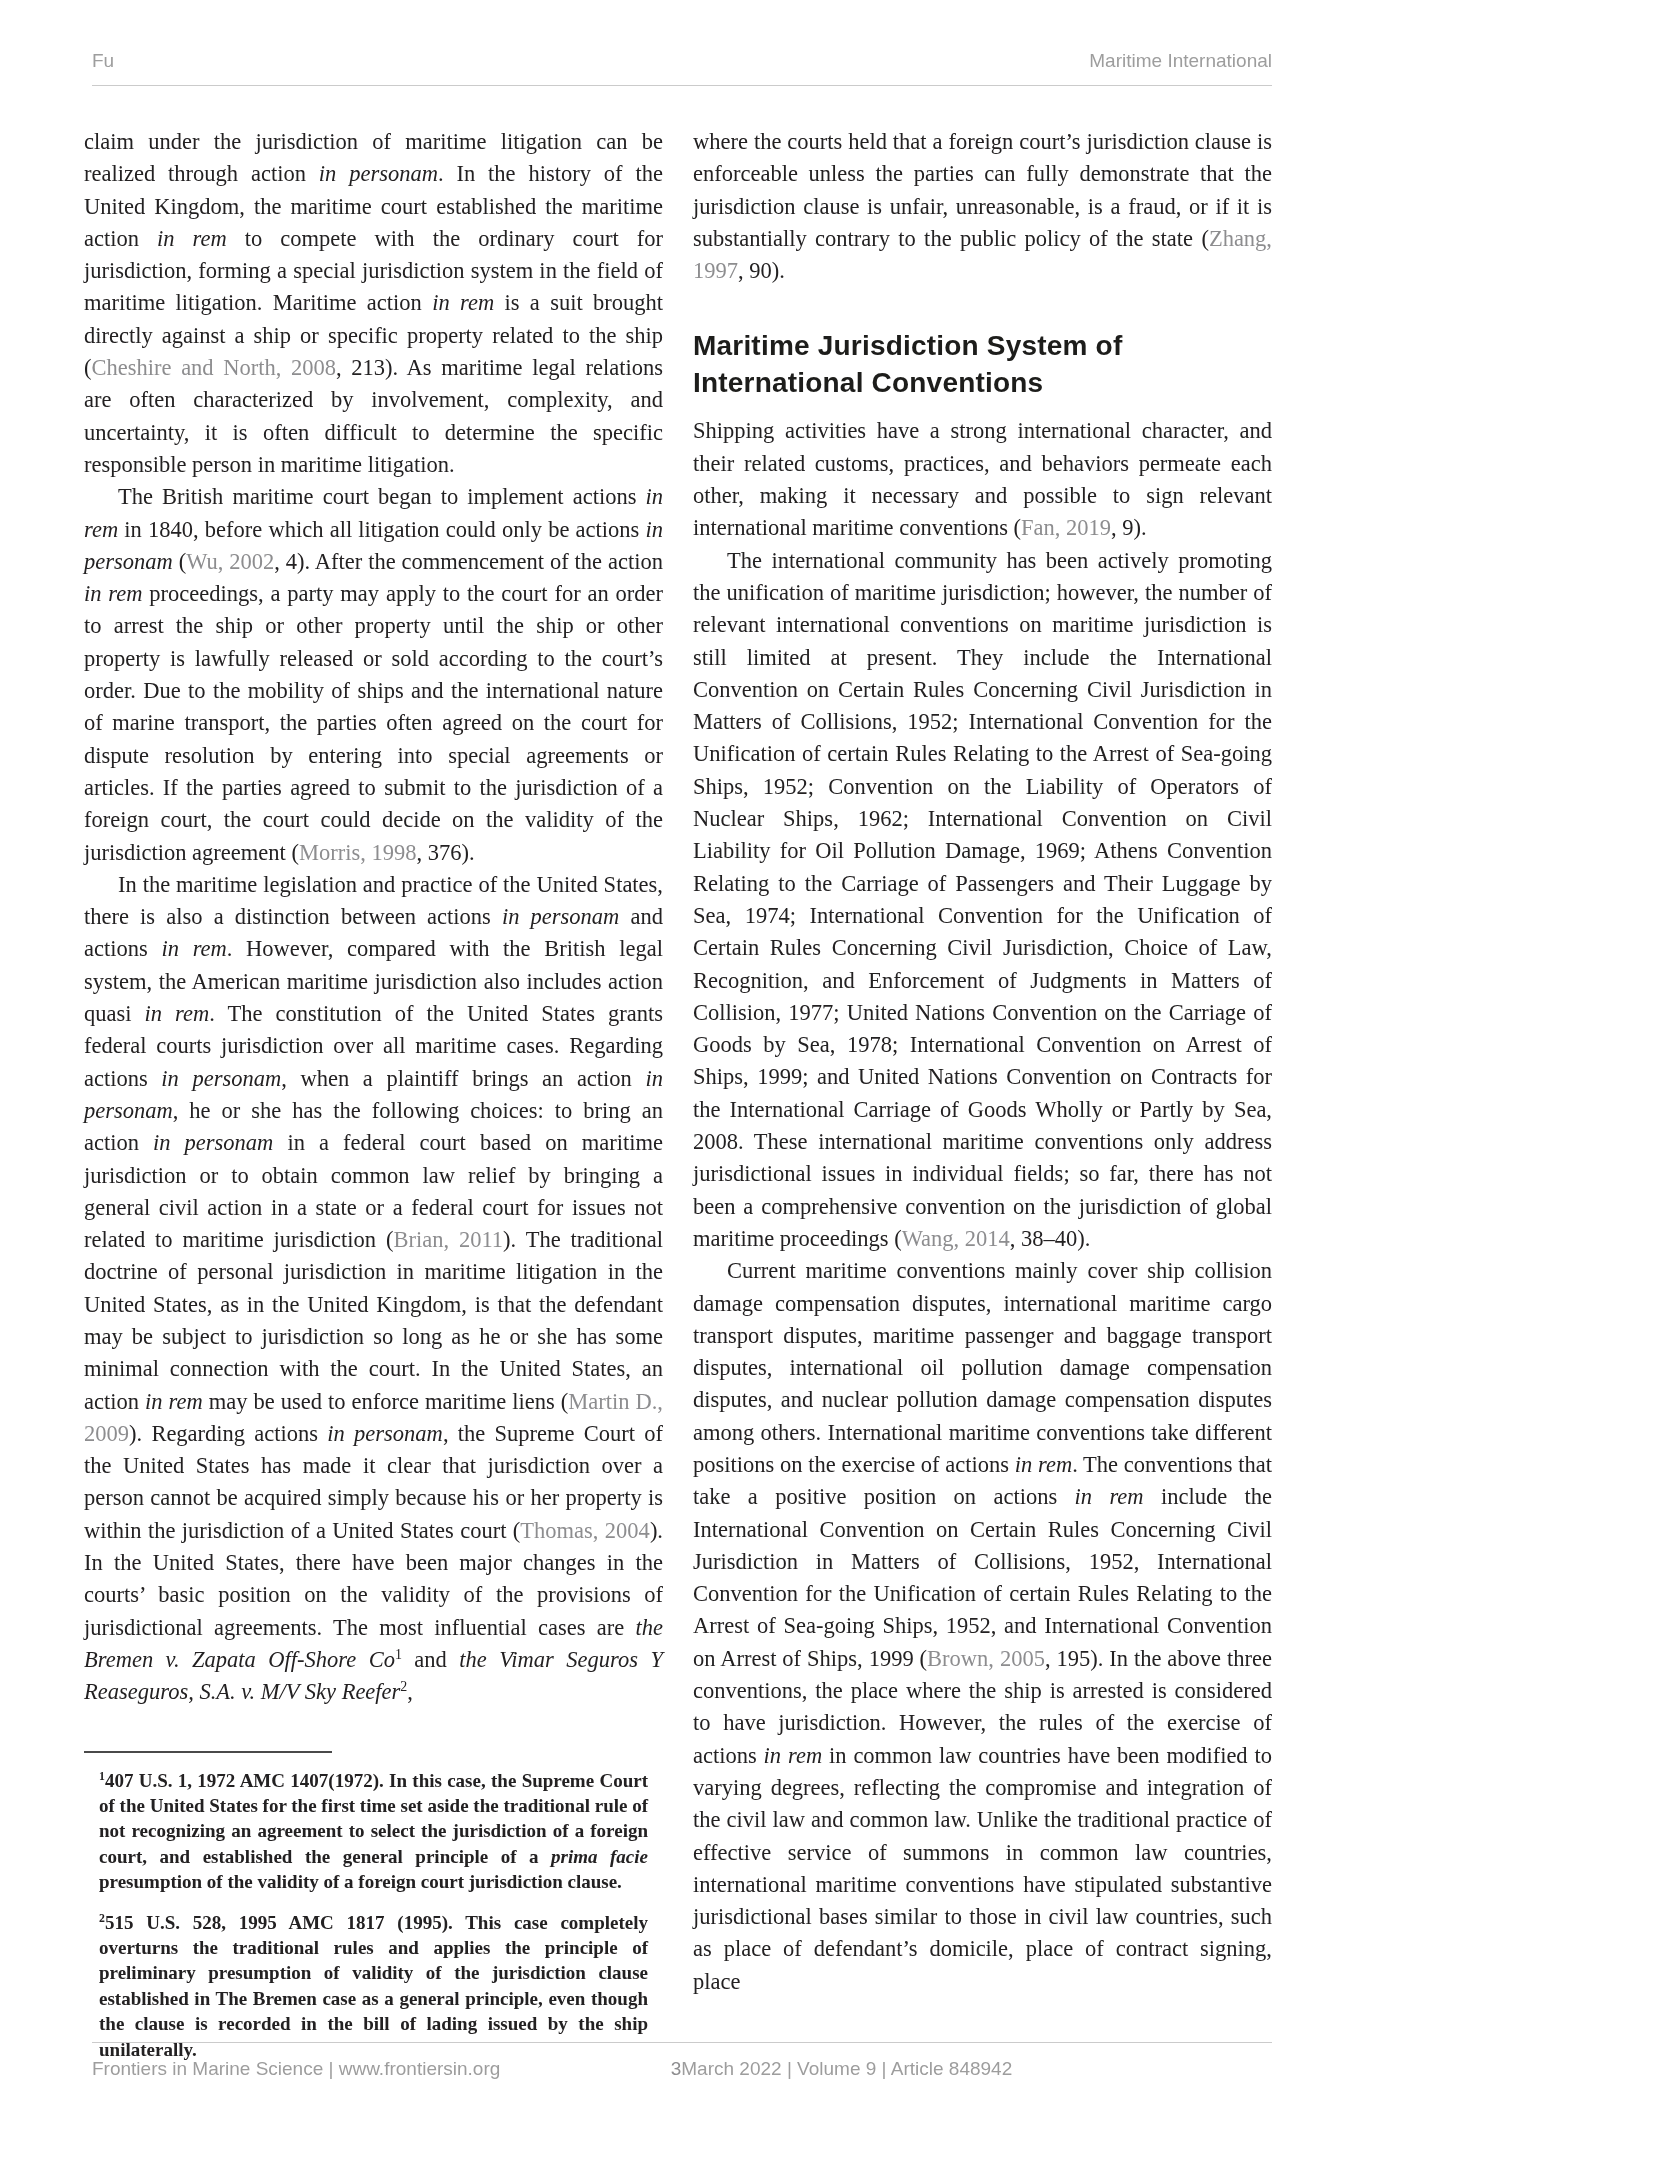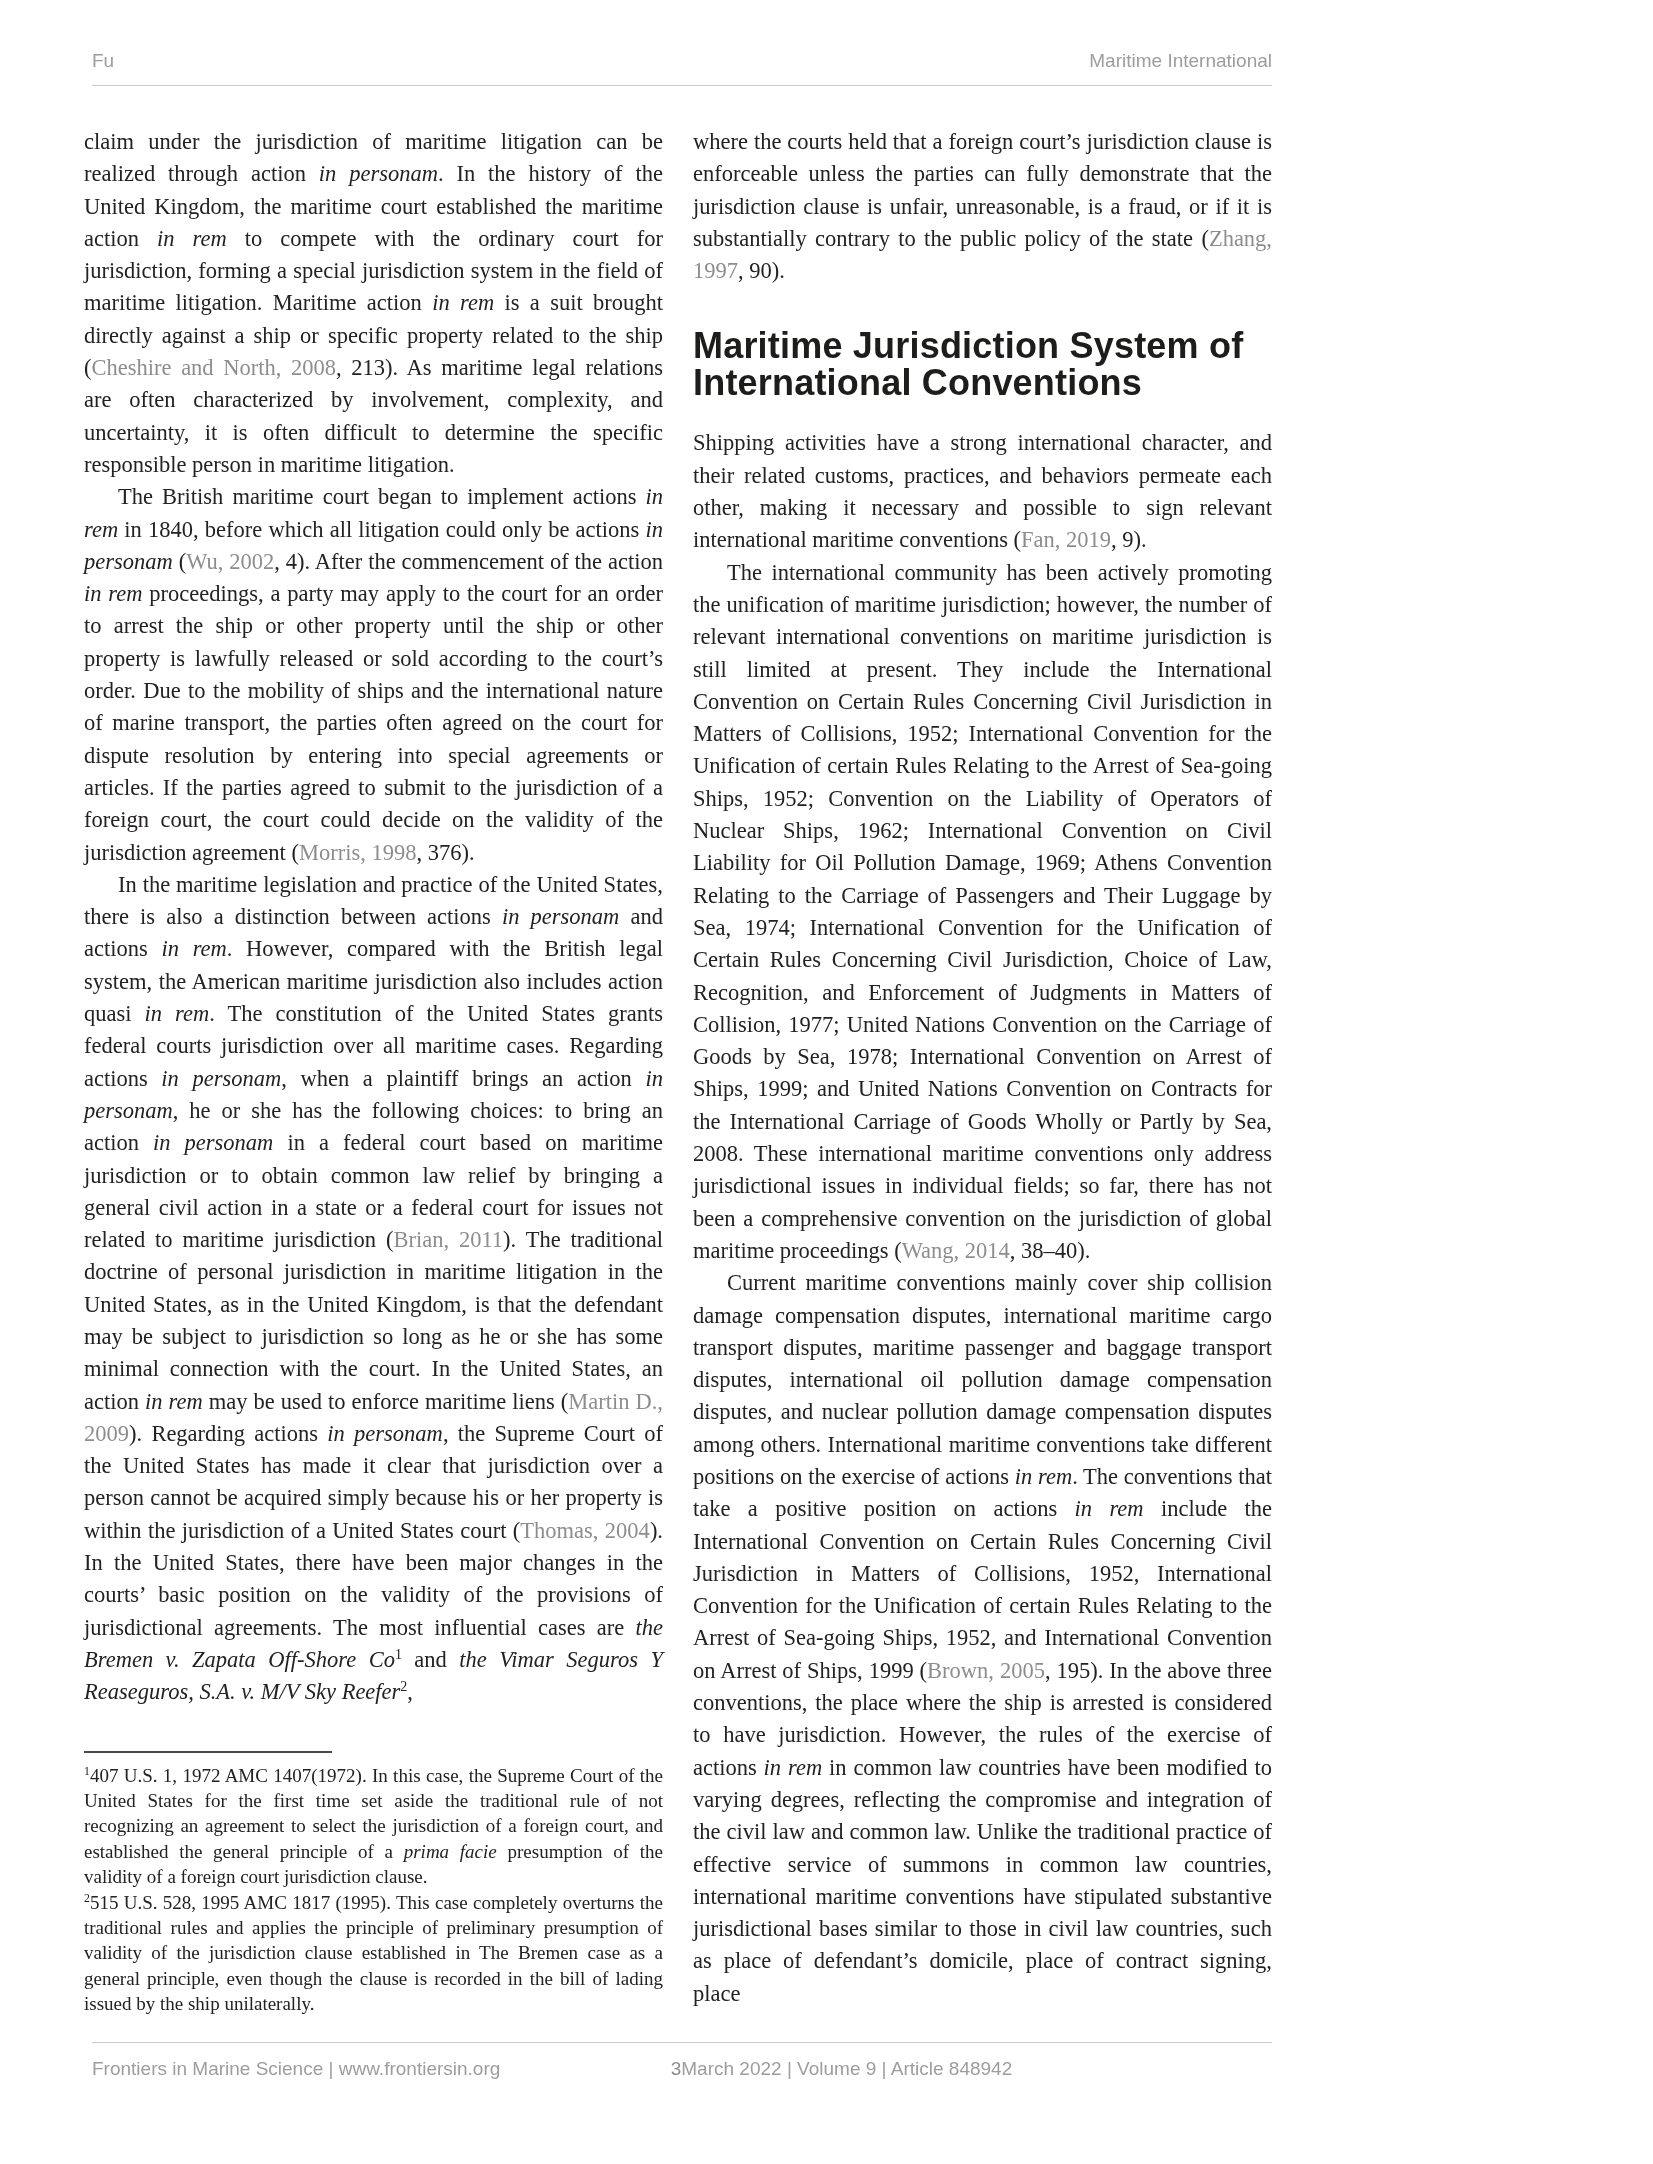--- a/index.html
+++ b/index.html
@@ -31,34 +31,35 @@
   p.body{
     margin:0;
     font-size:22.5px;line-height:32.3px;
     text-align:justify;
     hyphens:none;
   }
   p.body.indent{text-indent:34px;}
   .cite{color:#8d8d8f;}
   sup.fnref{font-size:0.62em;line-height:0;vertical-align:super;}
   h2.section-heading{
-    margin:40px 0 26px 0;
+    margin:40px 0 14px 0;
     font-family:"Liberation Sans", sans-serif;
     font-weight:bold;
-    font-size:36px;line-height:37px;
+    font-size:28px;line-height:37px;
     color:#1d1d1b;
     letter-spacing:0.2px;
   }
   
   .footnotes{margin-top:42px;}
   .fn-rule{width:248px;border-top:2px solid #4a4a4a;height:0;margin-bottom:10px;}
   p.fn{
-    margin:0;
+    margin:15px;
     font-size:19px;line-height:25.4px;
     text-align:justify;
+    font-weight:bold;
   }
   
   .foot-rule{
     position:absolute;left:92px;right:88px;top:2042px;
     border-top:1.5px solid #cbcbcb;height:0;
   }
   .page-footer{
     position:absolute;left:92px;right:100px;top:2058px;
     display:grid;grid-template-columns:1fr auto 1fr;align-items:baseline;
     font-family:"Liberation Sans", sans-serif;

